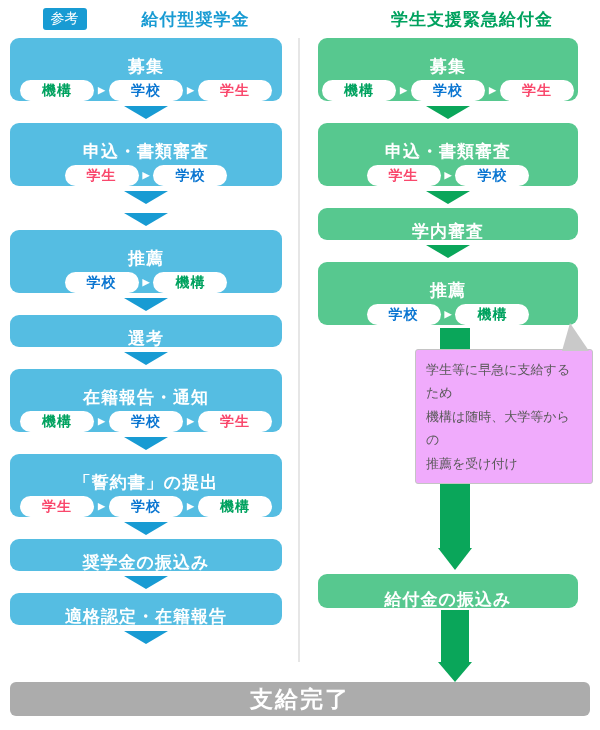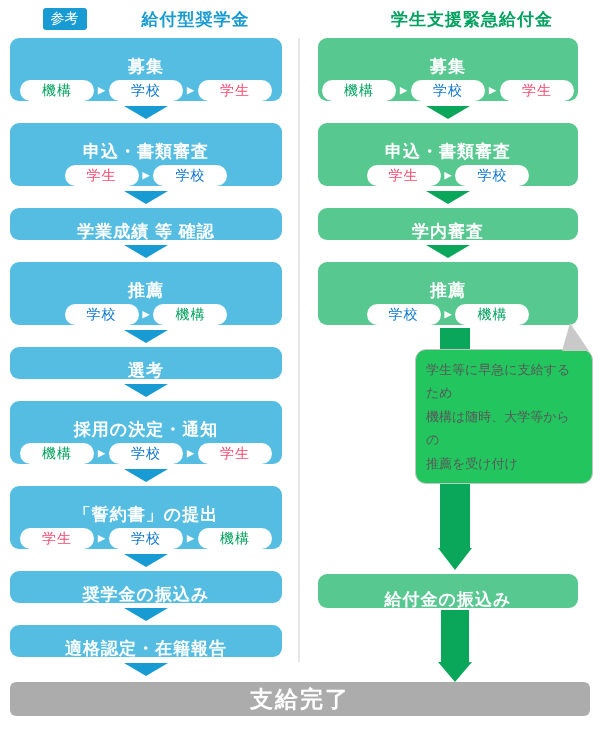--- a/index.html
+++ b/index.html
@@ -22,39 +22,39 @@
   .box { border-radius:9px; color:#fff; font-weight:bold;
          display:flex; flex-direction:column; align-items:center; justify-content:flex-end; flex:none; }
   .box.blue  { background:#55bde2; }
   .box.green { background:#57c88f; }
   .box.multi  { height:63px; gap:5px; }
   .box.single { height:32px; }
   .box-title { font-size:17px; line-height:1; letter-spacing:1px; }
 
   .pills { display:flex; align-items:center; gap:4px; }
   .pill { background:#fff; width:74px; height:21px; border-radius:11px;
-          font-size:14px; font-weight:normal; display:flex; align-items:center; justify-content:center;
+          font-size:14px; font-weight:bold; display:flex; align-items:center; justify-content:center;
           letter-spacing:1px; }
   .t-green { color:#00a25f; }
   .t-blue  { color:#0b76d1; }
   .t-pink  { color:#f9486c; }
   .psep { color:#fff; font-size:9px; line-height:1; }
 
   .arrow-gap { height:22px; display:flex; align-items:center; justify-content:center; flex:none; }
   .tri { width:0; height:0; border-left:22px solid transparent; border-right:22px solid transparent;
          border-top:13px solid #189bd3; }
   .tri.green-tri { border-top-color:#0aa65a; }
 
   .long-arrow { position:relative; height:249px; flex:none; }
   .long-arrow .shaft { position:absolute; left:calc(50% - 8px); top:3px; width:30px; height:220px; background:#0aa65a; }
   .long-arrow .shaft-tip { position:absolute; left:calc(50% - 10px); top:223px; width:0; height:0;
          border-left:17px solid transparent; border-right:17px solid transparent; border-top:22px solid #0aa65a; }
 
   .callout { position:absolute; top:24px; right:-15px; width:156px; z-index:2;
-             background:#22c55e; border:1px solid #c4c4c4; border-radius:11px;
+             background:#f0abfc; border:1px solid #c4c4c4; border-radius:3px;
              padding:8px 10px; font-size:13px; color:#595959; line-height:1.8; }
   .callout-tail { position:absolute; top:-27px; right:3px; width:27px; height:28px; }
 
   .final-arrow { position:relative; height:74px; flex:none; }
   .final-arrow .shaft { position:absolute; left:calc(50% - 7px); top:2px; width:28px; height:52px; background:#0aa65a; }
   .final-arrow .shaft-tip { position:absolute; left:calc(50% - 10px); top:54px; width:0; height:0;
          border-left:17px solid transparent; border-right:17px solid transparent; border-top:20px solid #0aa65a; }
 
   .final-bar { position:absolute; left:10px; top:682px; width:580px; height:34px;
                background:#acacac; border-radius:6px; color:#fff; font-weight:bold; font-size:23px;
@@ -90,23 +90,20 @@
     <div class="pills">
       <span class="pill t-pink">学生</span>
       <span class="psep">▶</span>
       <span class="pill t-blue">学校</span>
     </div>
   </div>
   <div class="arrow-gap">
       <span class="tri"></span>
     </div>
 
-  <div class="box blue single">
-    <div class="box-title">学業成績 等 確認</div>
-  </div>
   <div class="arrow-gap">
       <span class="tri"></span>
     </div>
 
   <div class="box blue multi">
     <div class="box-title">推薦</div>
     <div class="pills">
       <span class="pill t-blue">学校</span>
       <span class="psep">▶</span>
       <span class="pill t-green">機構</span>
@@ -117,21 +114,21 @@
     </div>
 
   <div class="box blue single">
     <div class="box-title">選考</div>
   </div>
   <div class="arrow-gap">
       <span class="tri"></span>
     </div>
 
   <div class="box blue multi">
-    <div class="box-title">採用の決定・通知</div>
+    <div class="box-title">在籍報告・通知</div>
     <div class="pills">
       <span class="pill t-green">機構</span>
       <span class="psep">▶</span>
       <span class="pill t-blue">学校</span>
       <span class="psep">▶</span>
       <span class="pill t-pink">学生</span>
     </div>
   </div>
   <div class="arrow-gap">
       <span class="tri"></span>

